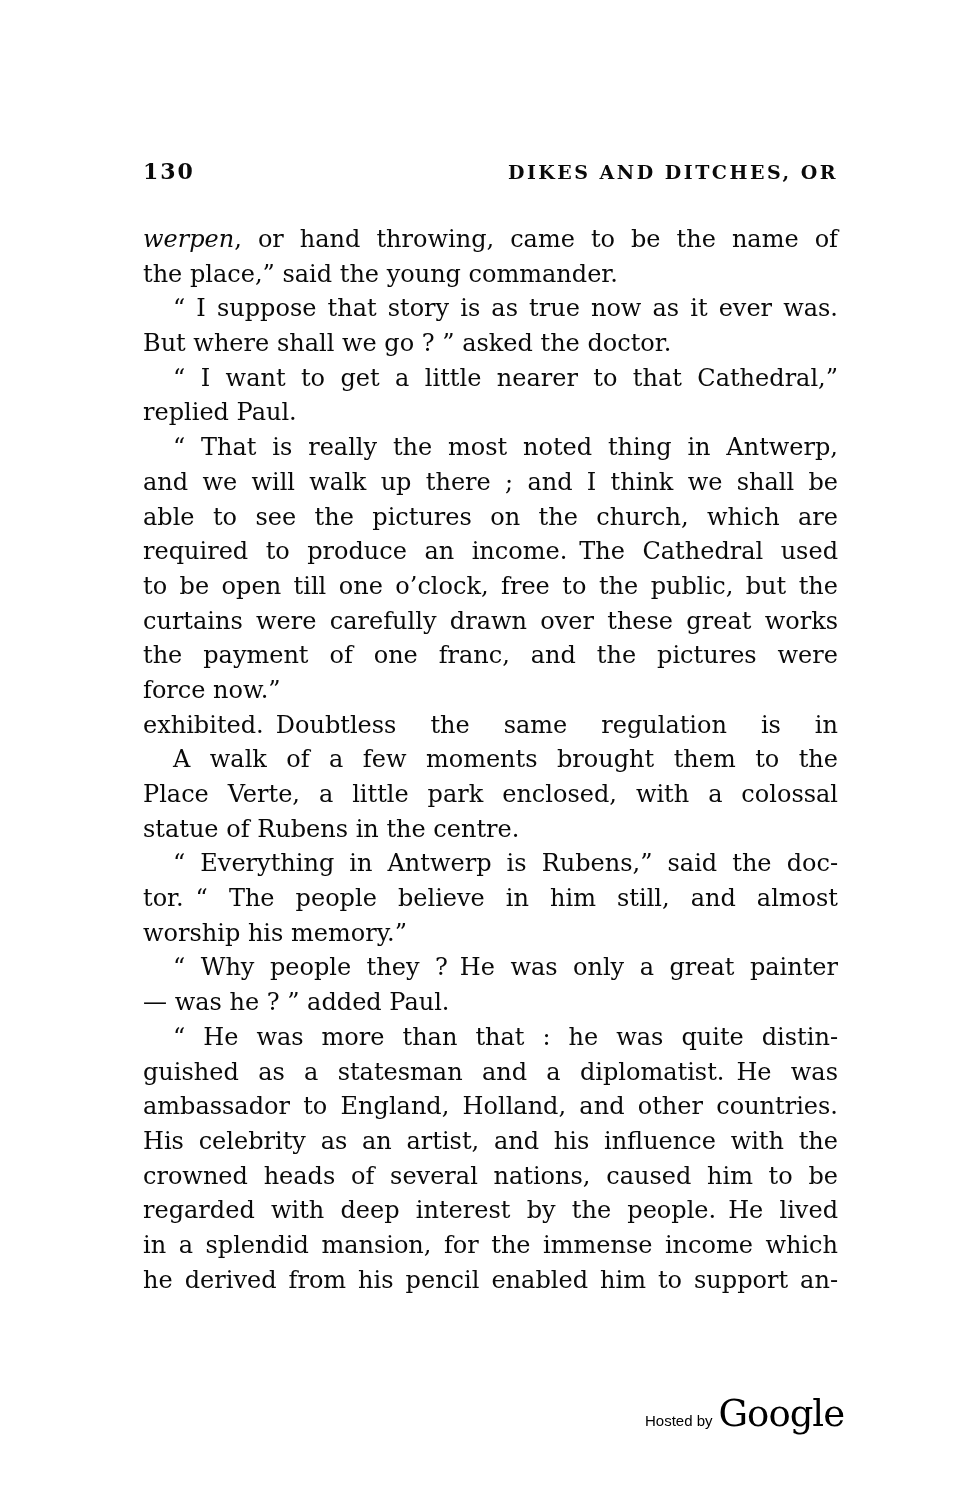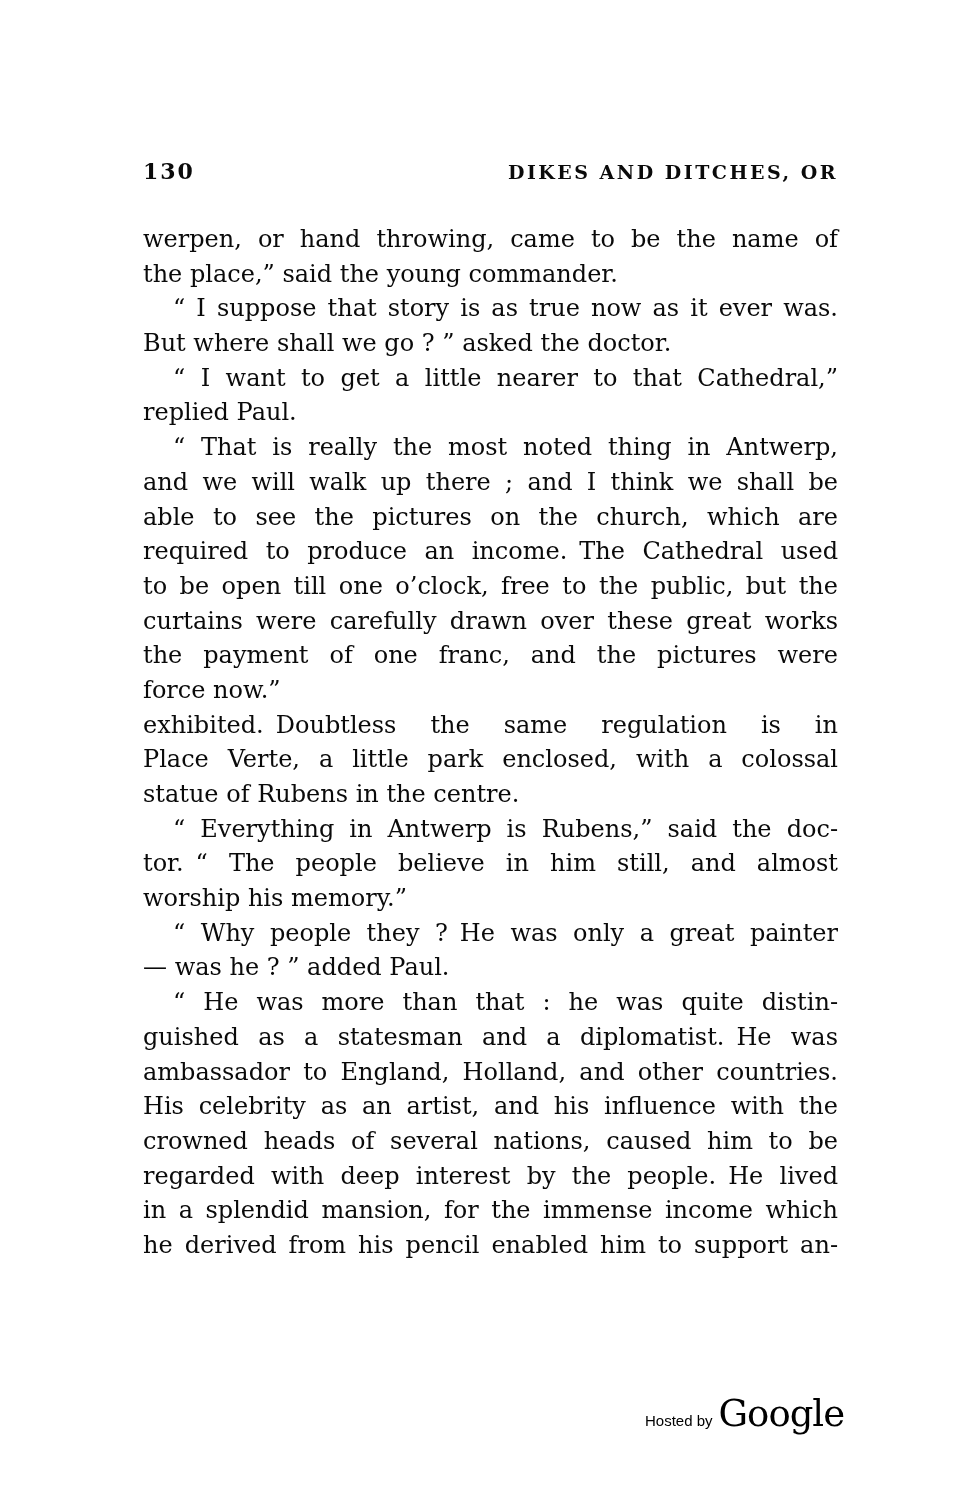--- a/index.html
+++ b/index.html
@@ -43,21 +43,21 @@
     line-height: 34.7px;
     white-space: normal;
   }
   .line.justify {
     text-align: justify;
     text-align-last: justify;
   }
   .line.indent {
     text-indent: 30px;
   }
-  .italic { }
+  .italic { font-style: italic; }
   .watermark {
     position: absolute;
     left: 625px;
     top: 1392px;
     display: flex;
     align-items: baseline;
     color: #000;
   }
   .hosted-by {
     font-family: "Liberation Sans", sans-serif;
@@ -89,20 +89,21 @@
       <div class="line"><span>replied Paul.</span></div>
       <div class="line justify indent"><span>“ That is really the most noted thing in Antwerp,</span></div>
       <div class="line justify"><span>and we will walk up there ; and I think we shall be</span></div>
       <div class="line justify"><span>able to see the pictures on the church, which are</span></div>
       <div class="line justify"><span>required to produce an income. The Cathedral used</span></div>
       <div class="line justify"><span>to be open till one o’clock, free to the public, but the</span></div>
       <div class="line justify"><span>curtains were carefully drawn over these great works</span></div>
       <div class="line justify"><span>the payment of one franc, and the pictures were</span></div>
       <div class="line"><span>force now.”</span></div>
       <div class="line justify"><span>exhibited. Doubtless the same regulation is in</span></div>
+      <div class="line justify indent"><span>A walk of a few moments brought them to the</span></div>
       <div class="line justify"><span>Place Verte, a little park enclosed, with a colossal</span></div>
       <div class="line"><span>statue of Rubens in the centre.</span></div>
       <div class="line justify indent"><span>“ Everything in Antwerp is Rubens,” said the doc-</span></div>
       <div class="line justify"><span>tor. “ The people believe in him still, and almost</span></div>
       <div class="line"><span>worship his memory.”</span></div>
       <div class="line justify indent"><span>“ Why people they ? He was only a great painter</span></div>
       <div class="line"><span>— was he ? ” added Paul.</span></div>
       <div class="line justify indent"><span>“ He was more than that : he was quite distin-</span></div>
       <div class="line justify"><span>guished as a statesman and a diplomatist. He was</span></div>
       <div class="line justify"><span>ambassador to England, Holland, and other countries.</span></div>

